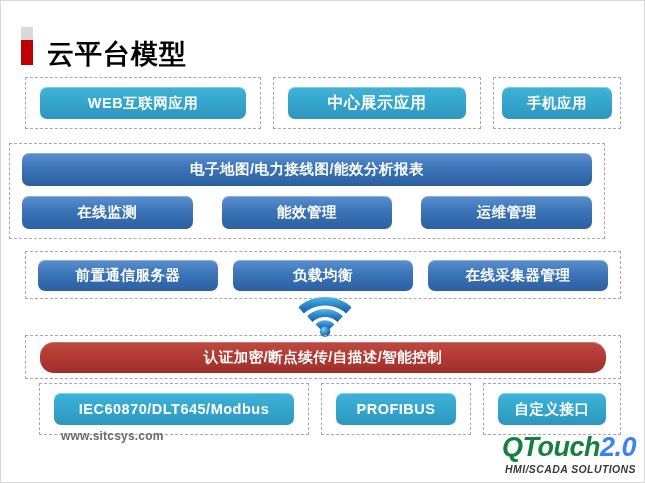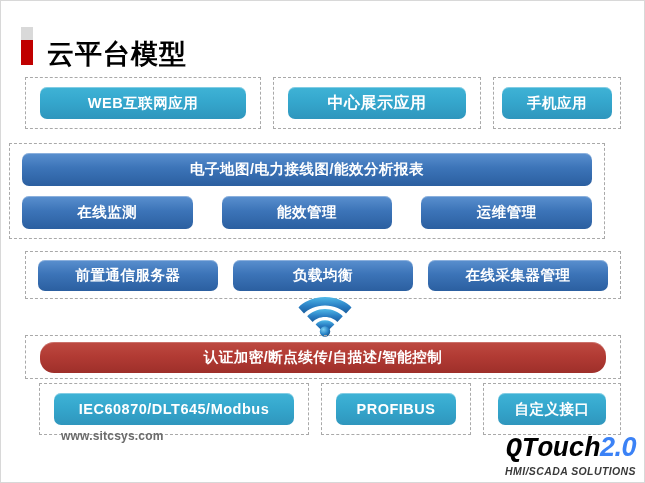--- a/index.html
+++ b/index.html
@@ -174,21 +174,21 @@
     text-align: right;
     line-height: 1;
   }
   .logo-main {
     font-size: 27px;
     font-weight: bold;
     font-style: italic;
     letter-spacing: -0.5px;
     white-space: nowrap;
   }
-  .logo-q { color: #000000; font-family: Liberation Mono, monospace; }
+  .logo-q { color: #15803d; }
   .logo-ver { color: #3b82f6; }
   .logo-sub {
     font-size: 10.5px;
     font-weight: bold;
     font-style: italic;
     color: #3a3a3a;
     letter-spacing: 0.4px;
     margin-top: 3px;
     white-space: nowrap;
   }

